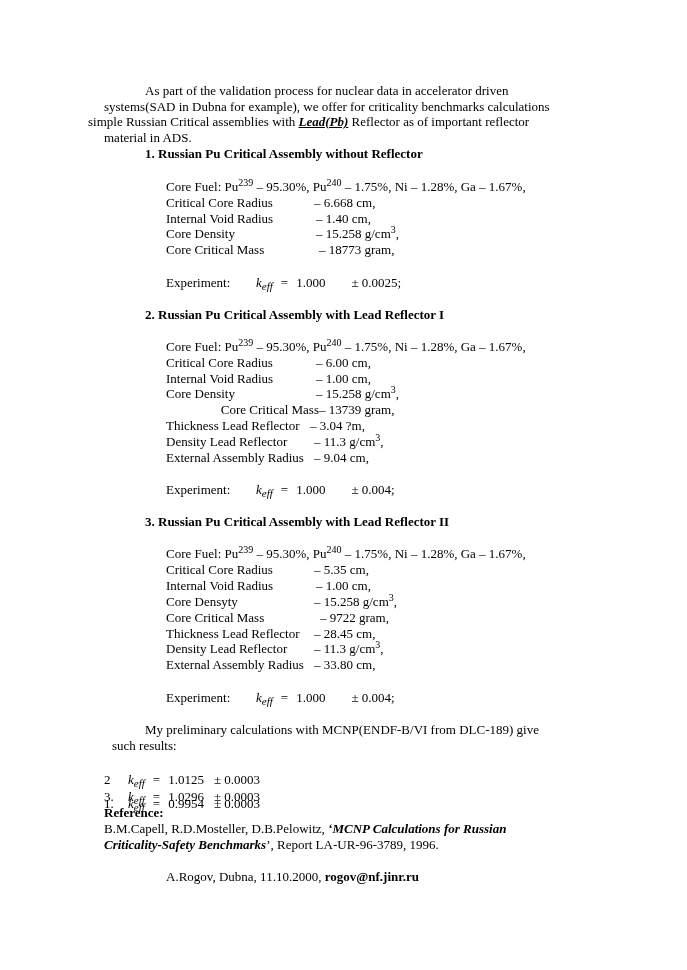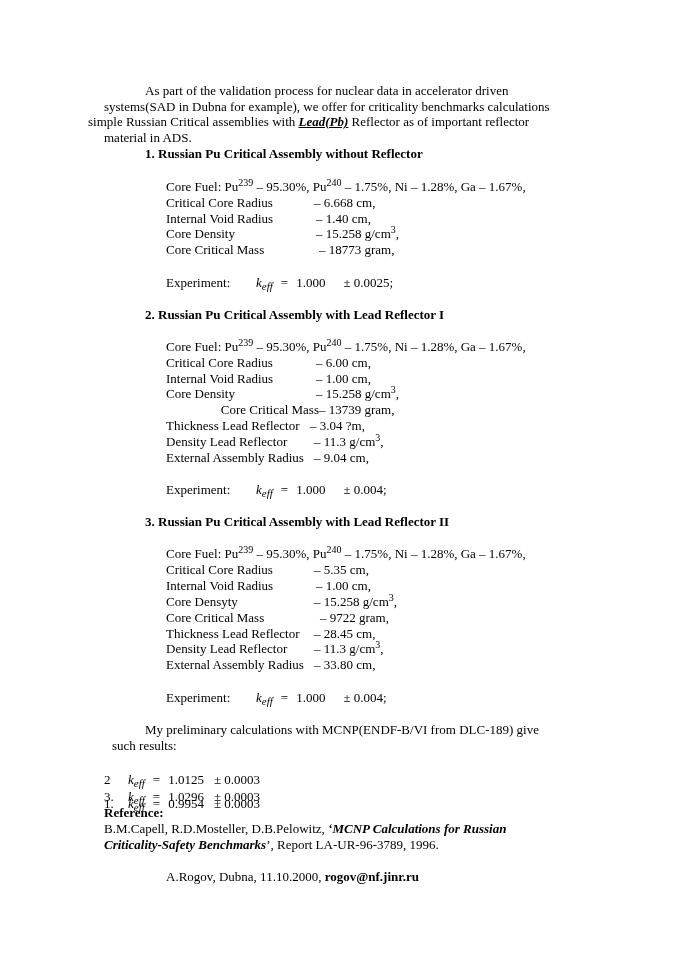--- a/index.html
+++ b/index.html
@@ -7,21 +7,21 @@
          font-family: "Liberation Serif", serif; font-size: 13px; color: #000; }
   .abs { position: absolute; white-space: nowrap; line-height: 15px; }
   .b { font-weight: bold; }
   .bi { font-weight: bold; font-style: italic; }
   .u { text-decoration: underline; }
   sup { font-size: 10px; line-height: 0; vertical-align: 5px; }
   .k { font-style: italic; }
   .k sub { font-size: 11px; line-height: 0; vertical-align: -3px; font-style: italic; font-family: Liberation Serif, serif; }
   .row .lbl { display: inline-block; width: 148px; }
   .row .lbl2 { display: inline-block; width: 150px; }
-  .pm { display: inline-block; margin-left: 18px; }
+  .pm { display: inline-block; margin-left: 26px; }
   .eq { margin: 0 8px; }
 </style>
 </head>
 <body>
 
 <div class="abs" style="left:145px;top:83px;">As part of the validation process for nuclear data in accelerator driven</div>
 <div class="abs" style="left:104px;top:99px;">systems(SAD in Dubna for example), we offer for criticality benchmarks calculations</div>
 <div class="abs" style="left:88px;top:114px;"><span>simple Russian Critical assemblies with </span><span class="bi u">Lead(Pb)</span><span> Reflector as of important reflector</span></div>
 <div class="abs" style="left:104px;top:130px;">material in ADS.</div>
 

